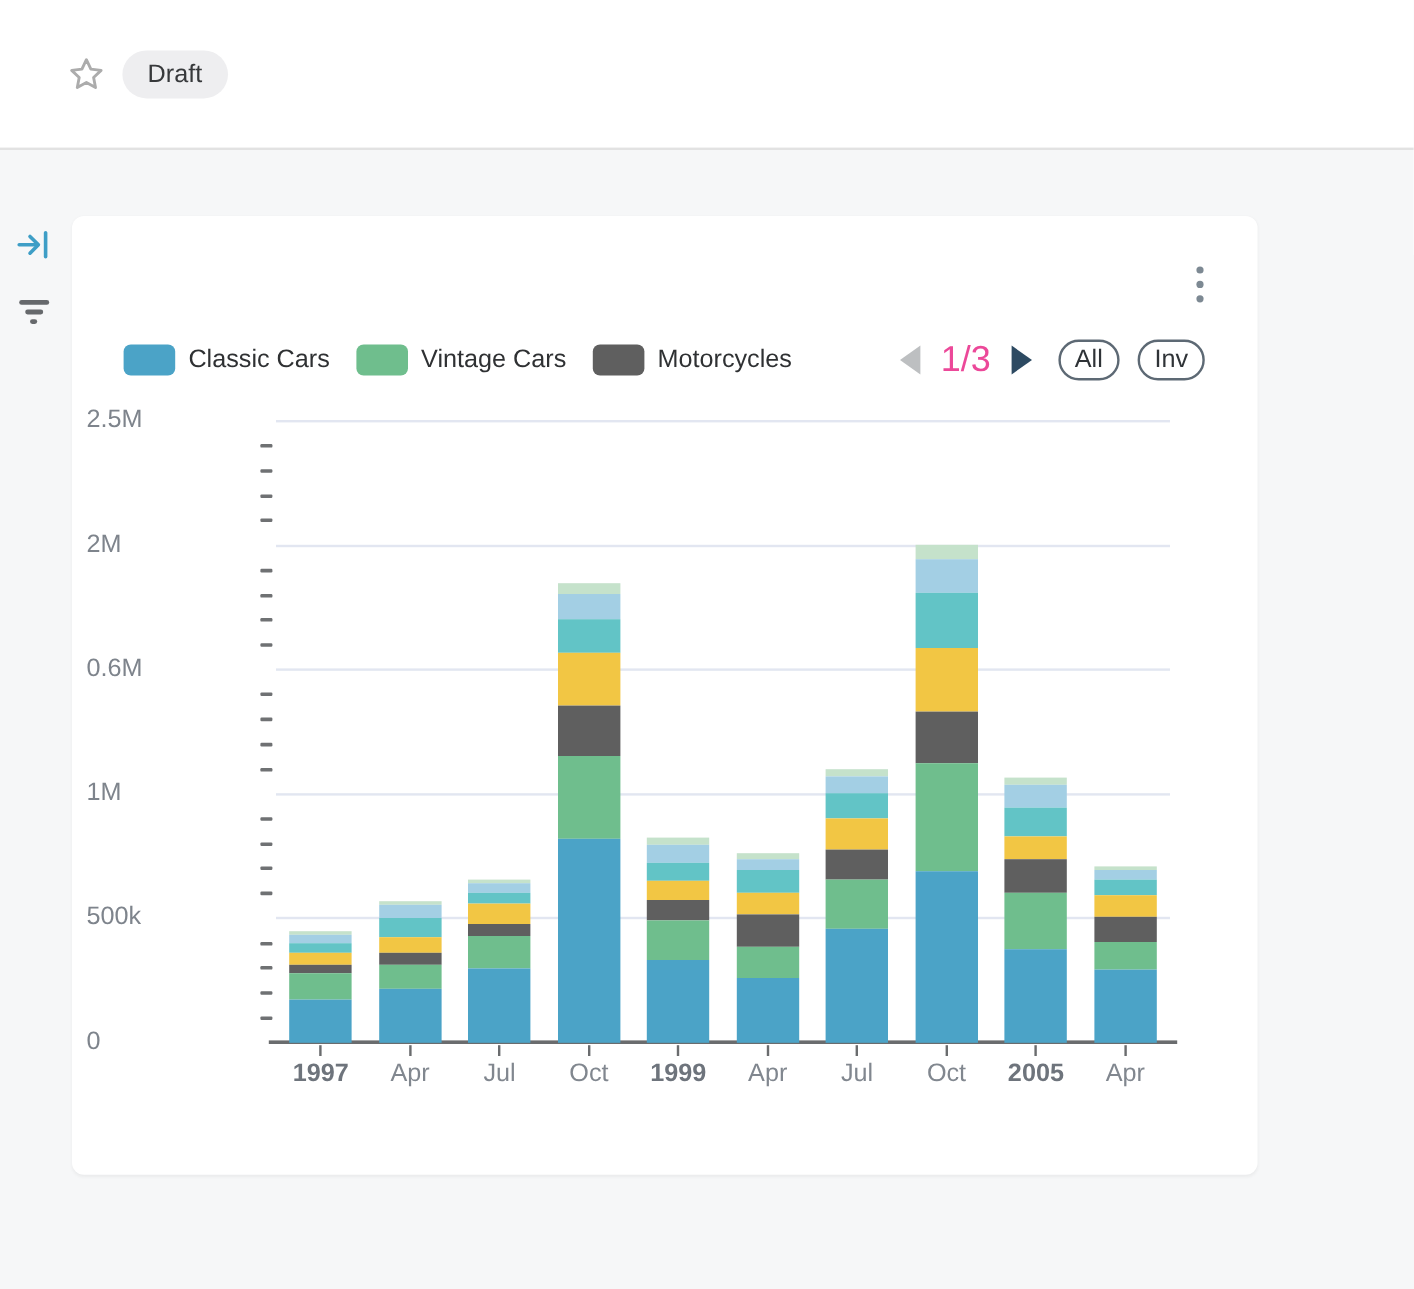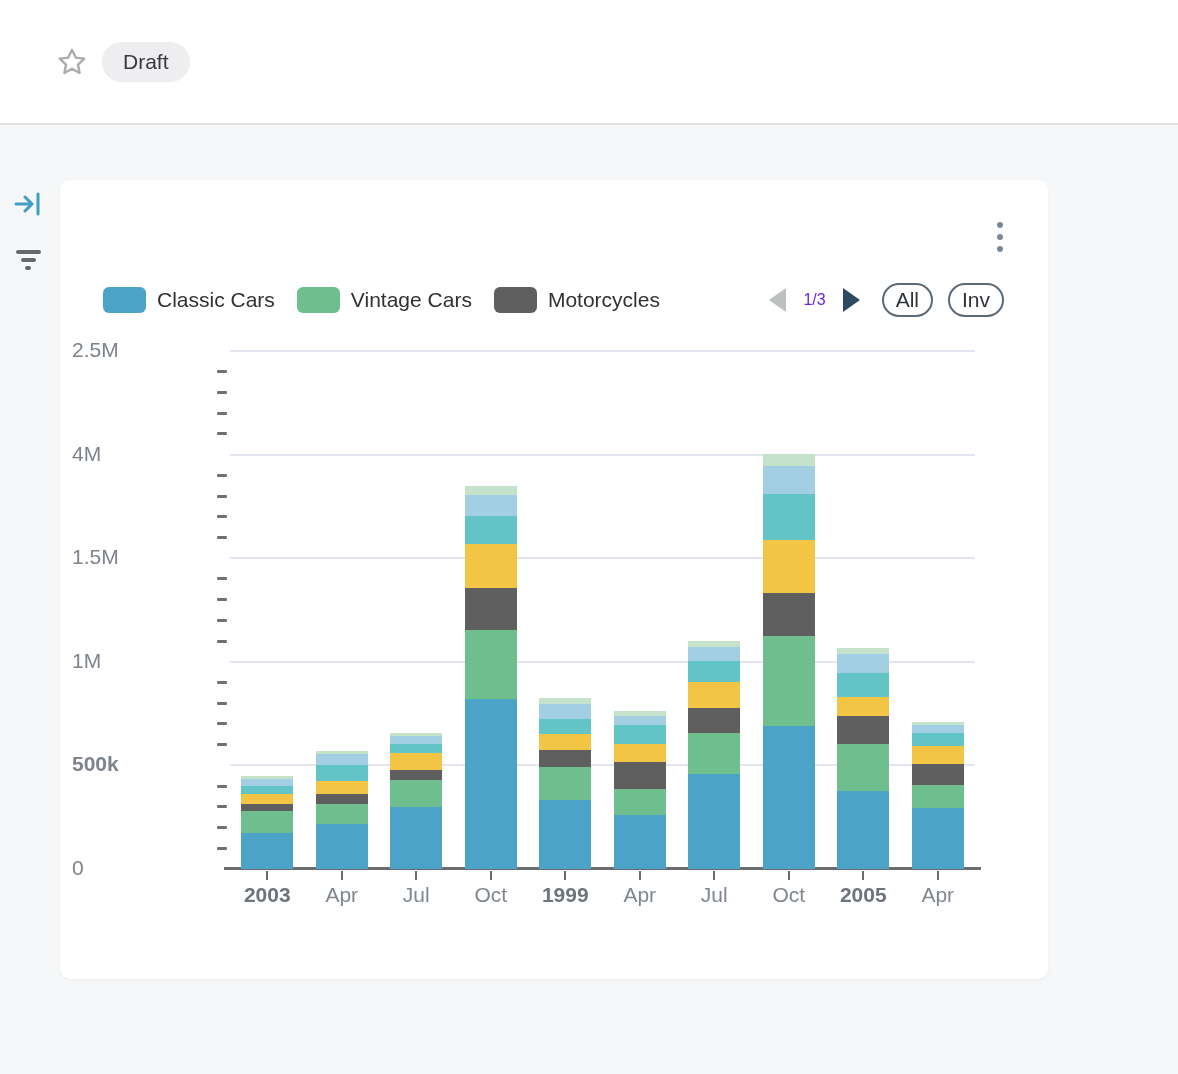--- a/index.html
+++ b/index.html
@@ -53,21 +53,21 @@
   .legend-row {
     position:absolute; left:43px; right:44px; top:100px; height:40px;
     display:flex; align-items:center;
   }
   .legend-item { display:flex; align-items:center; margin-right:22px; cursor:pointer; }
   .legend-swatch { width:43px; height:26px; border-radius:6px; margin-right:11px; }
   .legend-label { font-size:21px; color:#2f3133; }
   .pager { margin-left:auto; display:flex; align-items:center; }
   .pager-prev, .pager-next { width:0; height:0; border-style:solid; cursor:pointer; }
   .pager-prev { border-width:12px 17px 12px 0; border-color:transparent #bdbfc1 transparent transparent; }
-  .pager-label { font-size:16px; color:#6d28d9; margin:0 17px; }
+  .pager-label { font-size:30px; color:#ec4899; margin:0 17px; }
   .pager-next { border-width:12px 0 12px 17px; border-color:transparent transparent transparent #2d4a62; }
   .pill-btn {
     margin-left:15px; border:2px solid #5d6974; border-radius:999px;
     background:#ffffff; padding:3px 12px; font-size:21px; color:#2f3337;
     font-family:"Liberation Sans", sans-serif; cursor:pointer;
   }
   .pill-btn:first-of-type { margin-left:22px; }
   
   .chart-area { position:absolute; left:0; top:171px; width:988px; height:580px; }
   .plot { position:absolute; left:170px; top:0; width:745px; height:518px; }
@@ -148,24 +148,24 @@
   <div class="chart-area">
     <div class="plot" id="plot">
         <div class="gridline" style="top: 413.4px;"></div>
         <div class="gridline" style="top: 309.8px;"></div>
         <div class="gridline" style="top: 206.2px;"></div>
         <div class="gridline" style="top: 102.6px;"></div>
         <div class="gridline" style="top: -1px;"></div>
       </div>
     <div id="axes"></div>
   <div class="y-label" style="top: 505px;">0</div>
-      <div class="y-label" style="top: 401.4px; font-weight: bold;">500k</div>
+      <div class="y-label" style="top: 401.4px;">500k</div>
       <div class="y-label" style="top: 297.8px;">1M</div>
-      <div class="y-label" style="top: 194.2px;">1.5M</div>
-      <div class="y-label" style="top: 90.6px;">4M</div>
+      <div class="y-label" style="top: 194.2px;">0.6M</div>
+      <div class="y-label" style="top: 90.6px;">2M</div>
       <div class="y-label" style="top: -13px;">2.5M</div>
       <div class="minor-tick" style="top: 495.78px;"></div>
       <div class="minor-tick" style="top: 475.06px;"></div>
       <div class="minor-tick" style="top: 454.34px;"></div>
       <div class="minor-tick" style="top: 433.62px;"></div>
       <div class="minor-tick" style="top: 392.18px;"></div>
       <div class="minor-tick" style="top: 371.46px;"></div>
       <div class="minor-tick" style="top: 350.74px;"></div>
       <div class="minor-tick" style="top: 330.02px;"></div>
       <div class="minor-tick" style="top: 288.58px;"></div>
@@ -184,21 +184,21 @@
       <div class="bar" style="left: 181.25px;">
         <div class="bar-seg" style="height: 35.8px; background: rgb(75, 163, 199);"></div>
         <div class="bar-seg" style="height: 22.2px; background: rgb(111, 190, 141);"></div>
         <div class="bar-seg" style="height: 7px; background: rgb(95, 95, 95);"></div>
         <div class="bar-seg" style="height: 9.9px; background: rgb(242, 198, 68);"></div>
         <div class="bar-seg" style="height: 7.9px; background: rgb(98, 196, 198);"></div>
         <div class="bar-seg" style="height: 6.8px; background: rgb(163, 207, 228);"></div>
         <div class="bar-seg" style="height: 3.7px; background: rgb(197, 226, 203);"></div>
       </div>
       <div class="x-tick" style="left: 206.25px;"></div>
-      <div class="x-label bold" style="left: 170px; width: 74.5px;">2003</div>
+      <div class="x-label bold" style="left: 170px; width: 74.5px;">1997</div>
       <div class="bar" style="left: 255.75px;">
         <div class="bar-seg" style="height: 45px; background: rgb(75, 163, 199);"></div>
         <div class="bar-seg" style="height: 19.9px; background: rgb(111, 190, 141);"></div>
         <div class="bar-seg" style="height: 9.9px; background: rgb(95, 95, 95);"></div>
         <div class="bar-seg" style="height: 13.3px; background: rgb(242, 198, 68);"></div>
         <div class="bar-seg" style="height: 15.5px; background: rgb(98, 196, 198);"></div>
         <div class="bar-seg" style="height: 11px; background: rgb(163, 207, 228);"></div>
         <div class="bar-seg" style="height: 3.3px; background: rgb(197, 226, 203);"></div>
       </div>
       <div class="x-tick" style="left: 280.75px;"></div>

